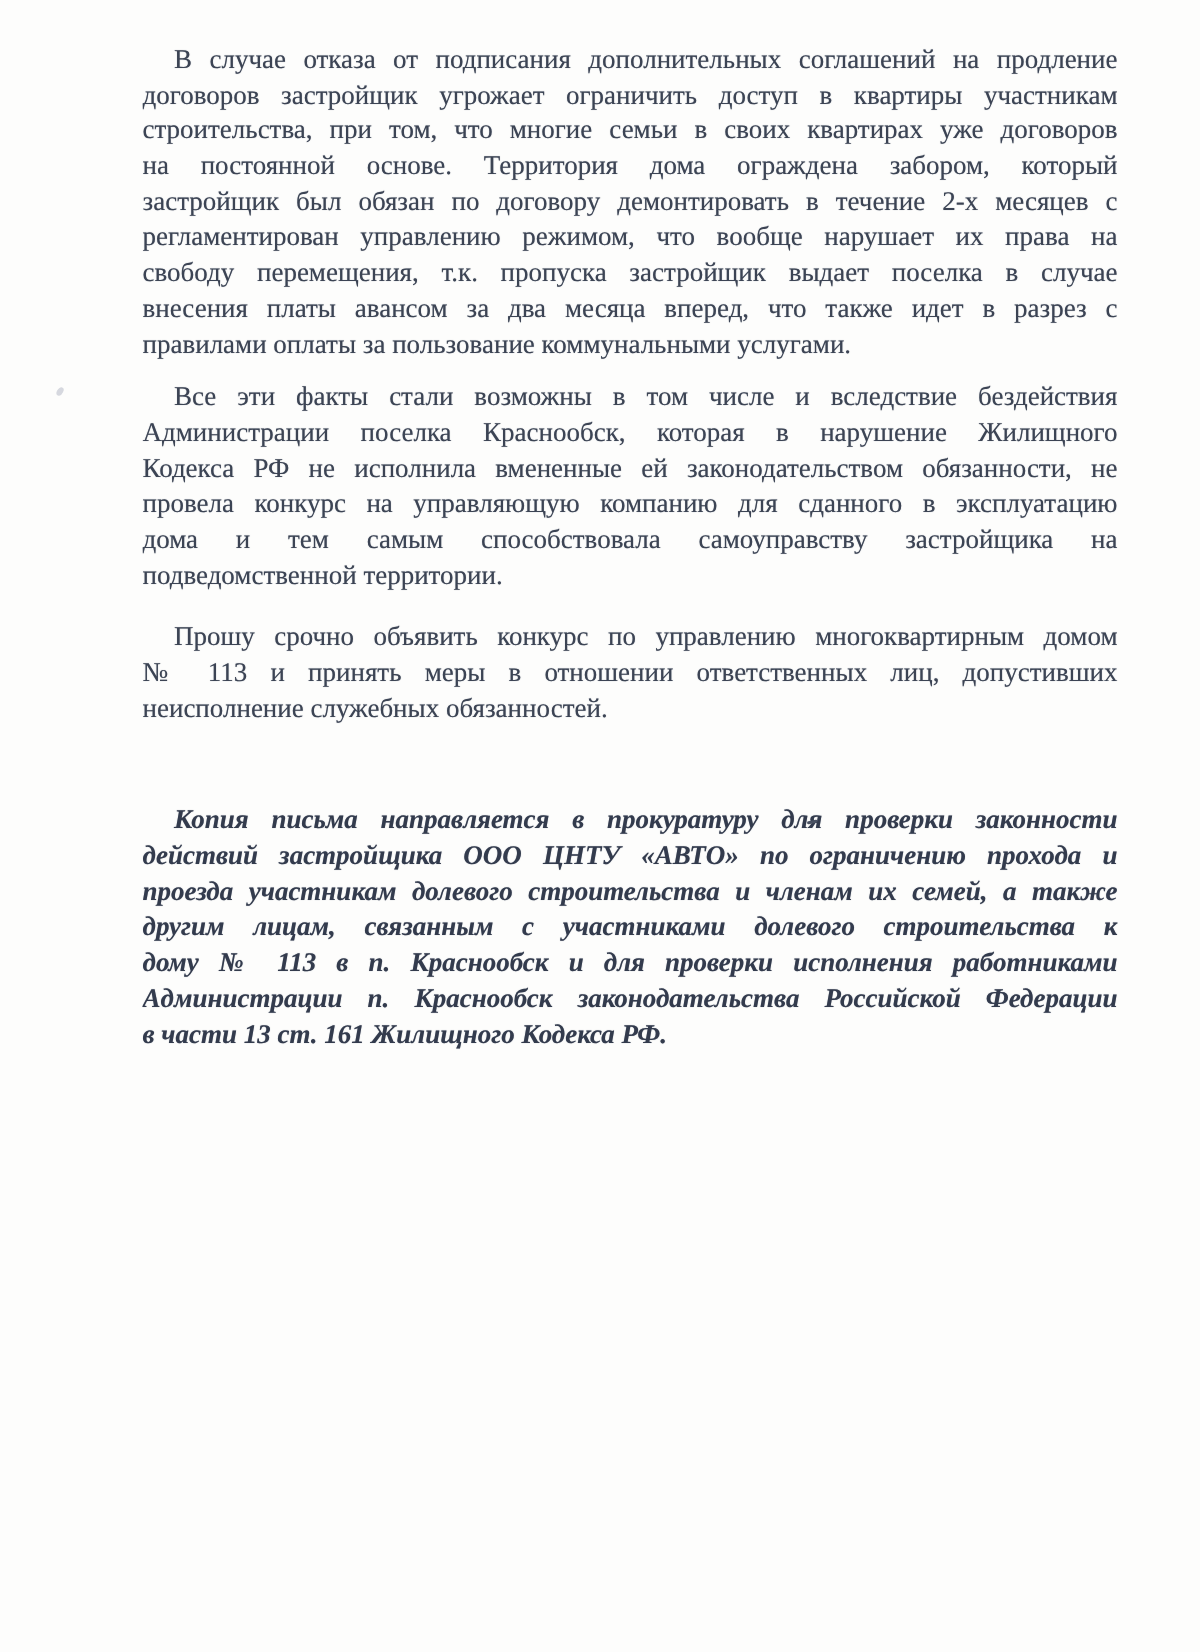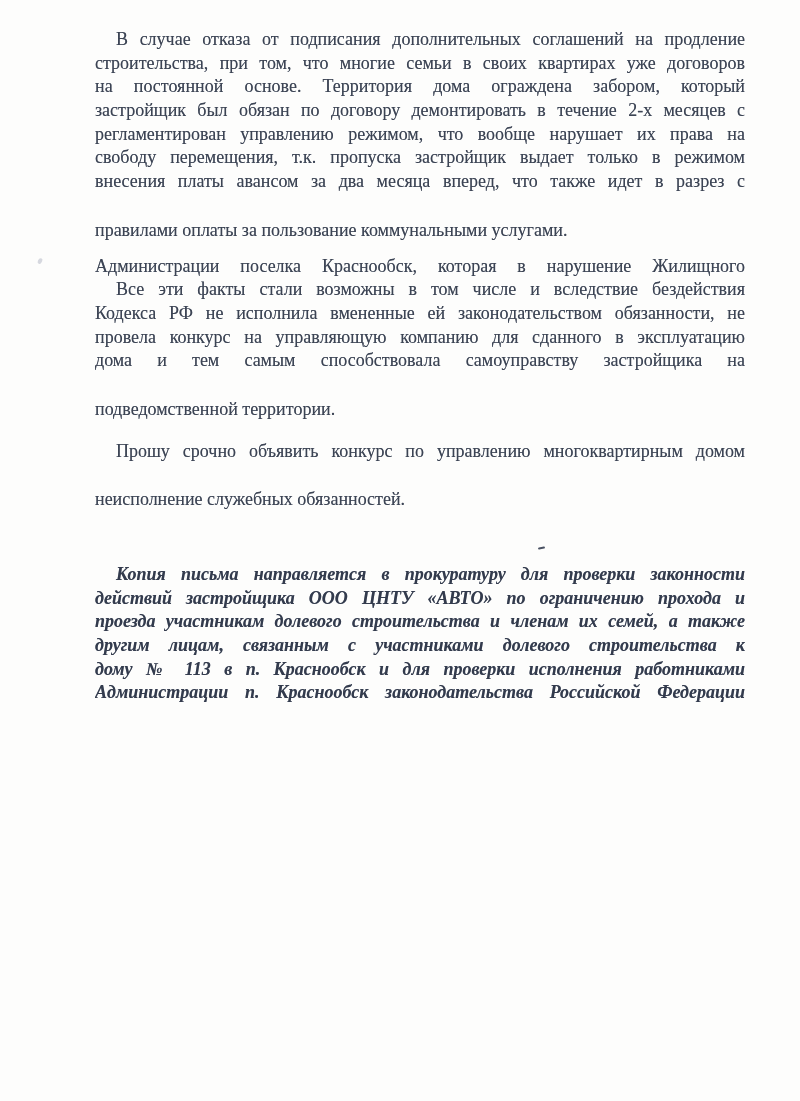--- a/index.html
+++ b/index.html
@@ -49,21 +49,20 @@
   }
   
   .line.j::after {
     content: "";
     display: inline-block;
     width: 100%;
     height: 0;
   }
   .line.last {
     text-align: left;
-    margin-top: 25px;
   }
   .line.first {
     text-indent: 21px;
   }
 
   
   .artifact {
     position: absolute;
   }
   .artifact.dash-mark {
@@ -81,44 +80,47 @@
     transform: rotate(25deg);
   }
 </style>
 </head>
 <body>
 
 <div class="scan-page">
   <div class="letter-body">
       <div class="para p-normal">
         <div class="line j first">В случае отказа от подписания дополнительных соглашений на продление</div>
+        <div class="line j">договоров застройщик угрожает ограничить доступ в квартиры участникам</div>
         <div class="line j">строительства, при том, что многие семьи в своих квартирах уже договоров</div>
         <div class="line j">на постоянной основе. Территория дома ограждена забором, который</div>
         <div class="line j">застройщик был обязан по договору демонтировать в течение 2-х месяцев с</div>
         <div class="line j">регламентирован управлению режимом, что вообще нарушает их права на</div>
-        <div class="line j">свободу перемещения, т.к. пропуска застройщик выдает только в режимом</div>
+        <div class="line j">свободу перемещения, т.к. пропуска застройщик выдает поселка в случае</div>
         <div class="line j">внесения платы авансом за два месяца вперед, что также идет в разрез с</div>
         <div class="line last">правилами оплаты за пользование коммунальными услугами.</div>
       </div>
       <div class="para p-normal">
+        <div class="line j first">Все эти факты стали возможны в том числе и вследствие бездействия</div>
         <div class="line j">Администрации поселка Краснообск, которая в нарушение Жилищного</div>
-        <div class="line j first">Все эти факты стали возможны в том числе и вследствие бездействия</div>
         <div class="line j">Кодекса РФ не исполнила вмененные ей законодательством обязанности, не</div>
         <div class="line j">провела конкурс на управляющую компанию для сданного в эксплуатацию</div>
         <div class="line j">дома и тем самым способствовала самоуправству застройщика на</div>
         <div class="line last">подведомственной территории.</div>
       </div>
       <div class="para p-normal">
         <div class="line j first">Прошу срочно объявить конкурс по управлению многоквартирным домом</div>
+        <div class="line j">№ 113 и принять меры в отношении ответственных лиц, допустивших</div>
         <div class="line last">неисполнение служебных обязанностей.</div>
       </div>
       <div class="para p-bold-italic">
         <div class="line j first">Копия письма направляется в прокуратуру для проверки законности</div>
         <div class="line j">действий застройщика ООО ЦНТУ «АВТО» по ограничению прохода и</div>
         <div class="line j">проезда участникам долевого строительства и членам их семей, а также</div>
         <div class="line j">другим лицам, связанным с участниками долевого строительства к</div>
         <div class="line j">дому № 113 в п. Краснообск и для проверки исполнения работниками</div>
         <div class="line j">Администрации п. Краснообск законодательства Российской Федерации</div>
+        <div class="line last">в части 13 ст. 161 Жилищного Кодекса РФ.</div>
       </div>
     </div>
 <span class="artifact dash-mark" style="left: 538px; top: 547px;"></span>
     <span class="artifact faint-speck" style="left: 38px; top: 258px;"></span>
   </div>
 
 </body></html>

